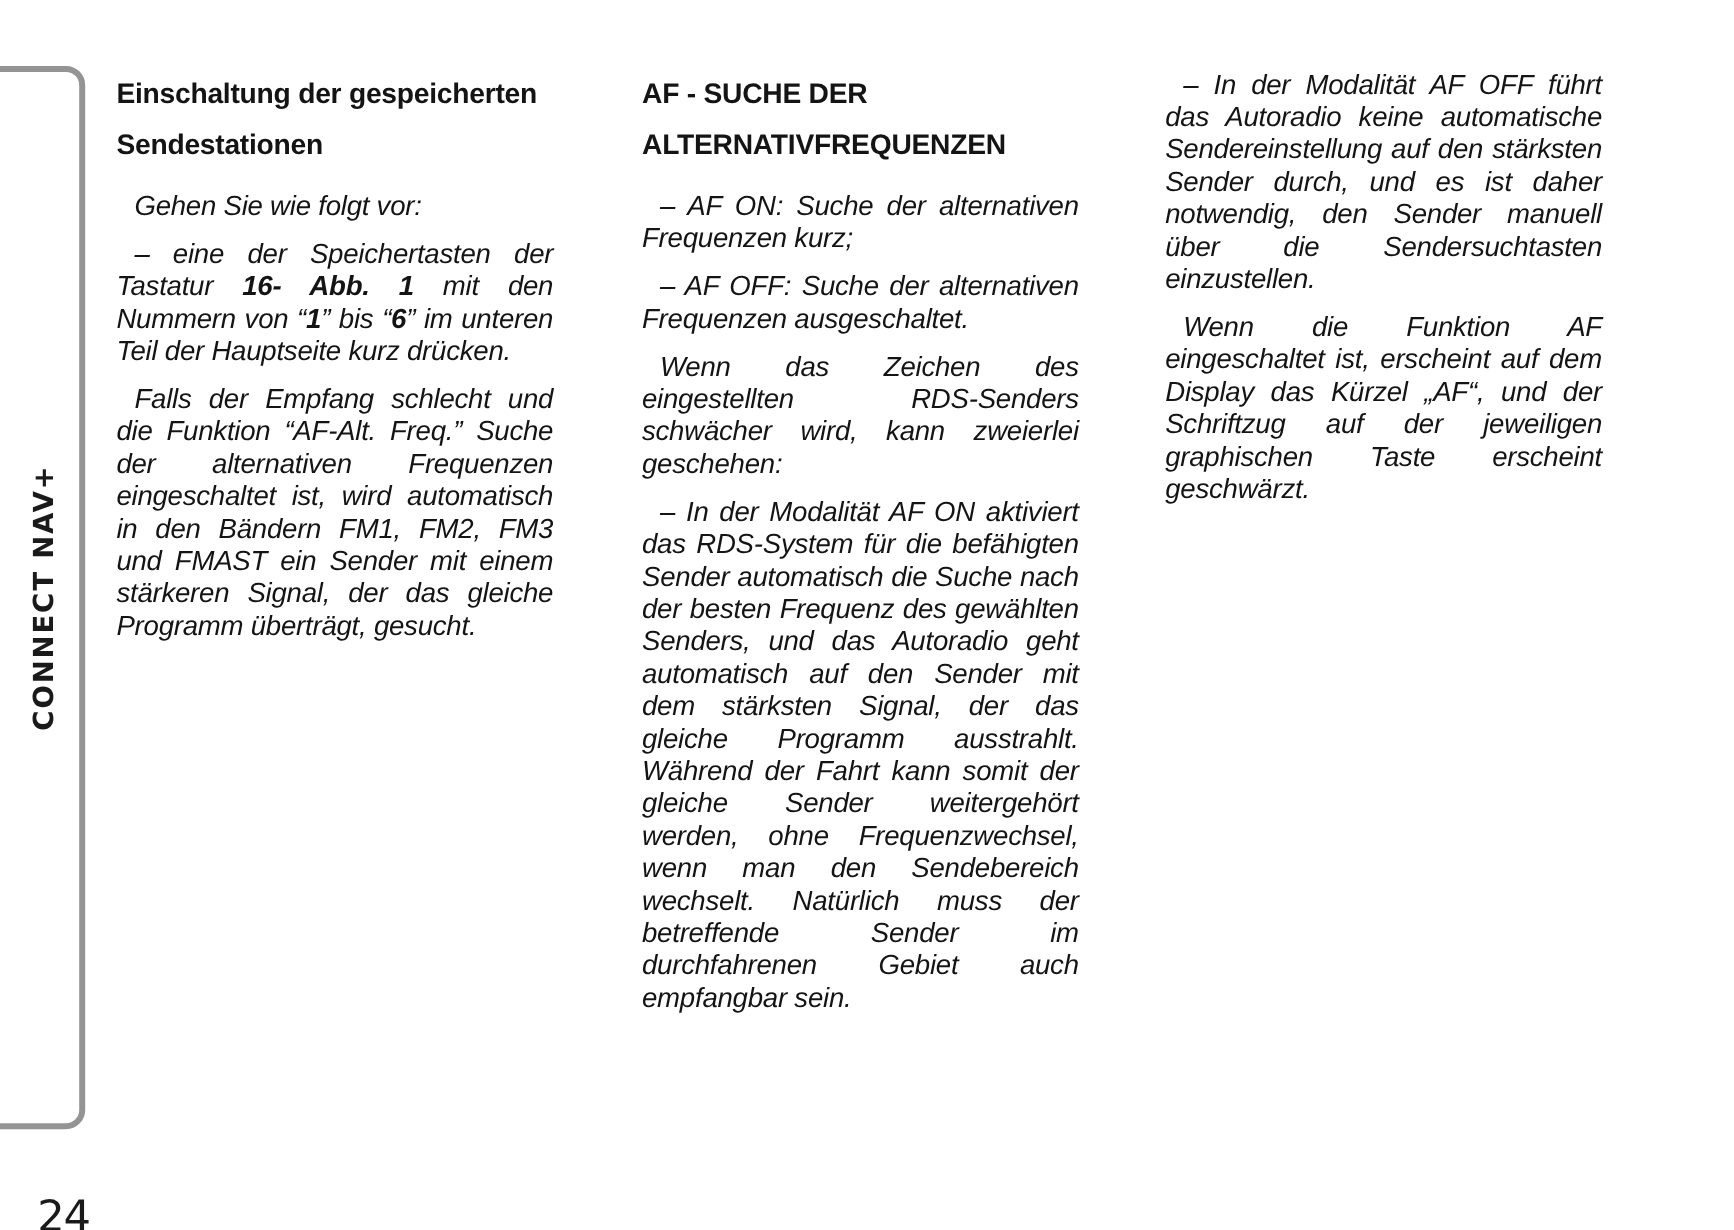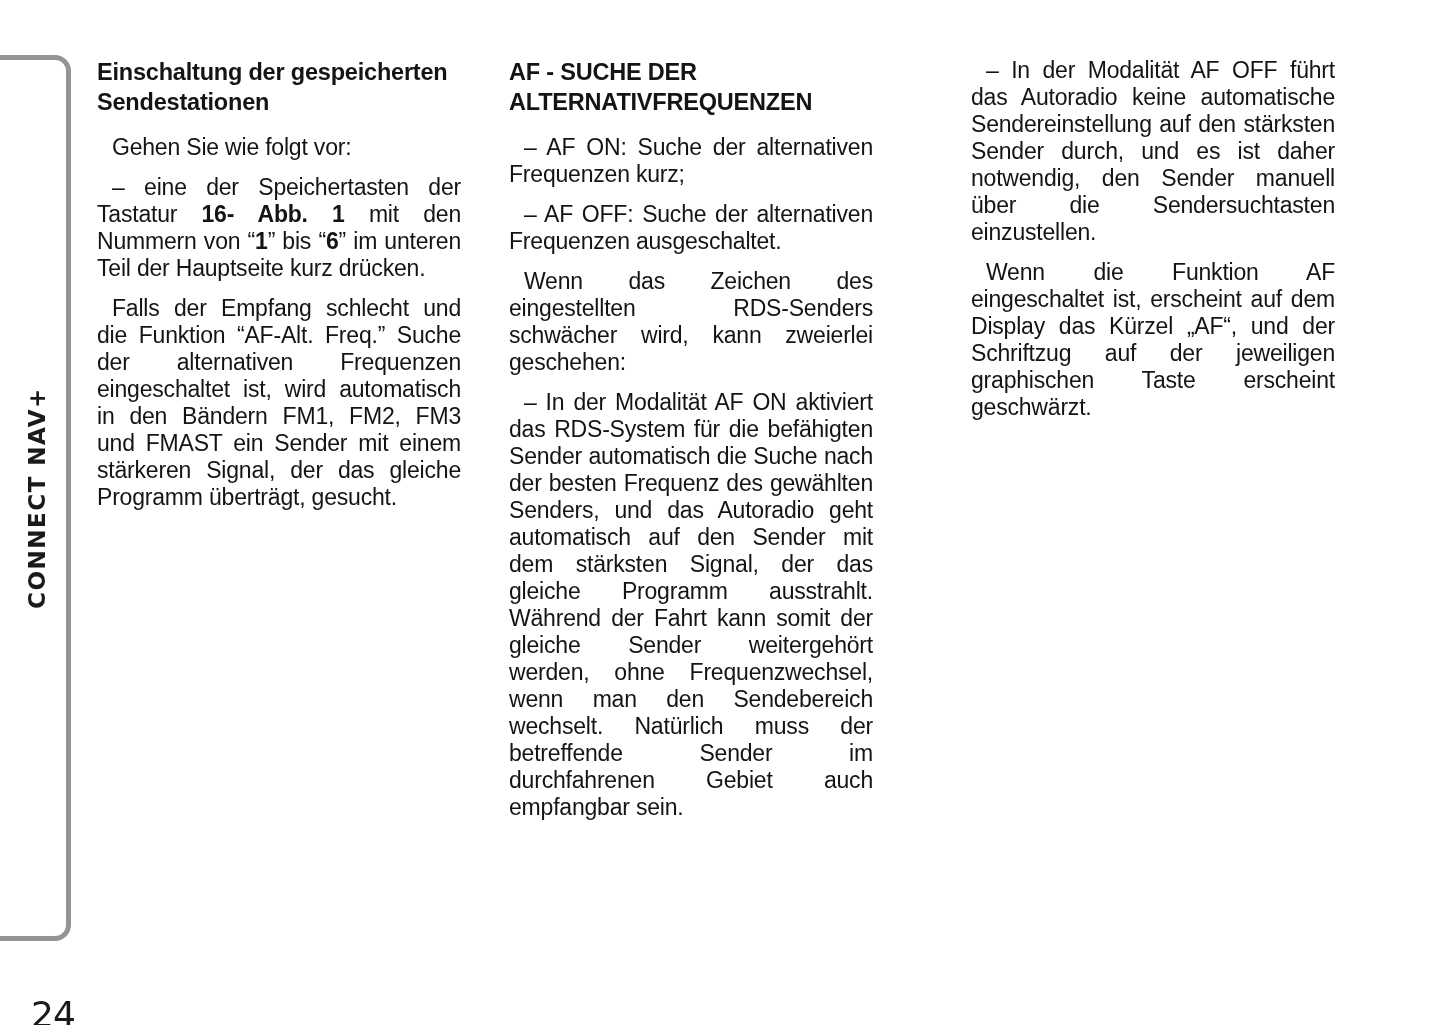--- a/index.html
+++ b/index.html
@@ -48,33 +48,34 @@
   .col {
     position: absolute;
     top: 57px;
     width: 380px;
     font-size: 23px;
     line-height: 27px;
     text-align: justify;
     letter-spacing: -0.2px;
   }
   .col-1 { left: 97px; }
-  .col-2 { left: 509px; }
+  .col-2 { left: 535px; }
   .col-3 { left: 971px; }
   .heading {
     font-weight: bold;
     font-size: 23.5px;
-    line-height: 30px;
+    line-height: 42px;
     letter-spacing: -0.2px;
     text-align: left;
     margin: 0 0 17px 0;
   }
   .para {
     margin: 0 16px 13px 0;
     text-indent: 15px;
+    font-style: italic;
   }
   .para .b { font-weight: bold; }
 </style>
 </head>
 <body>
 
 <div class="page">
 
   <div class="tab-border"></div>
 

